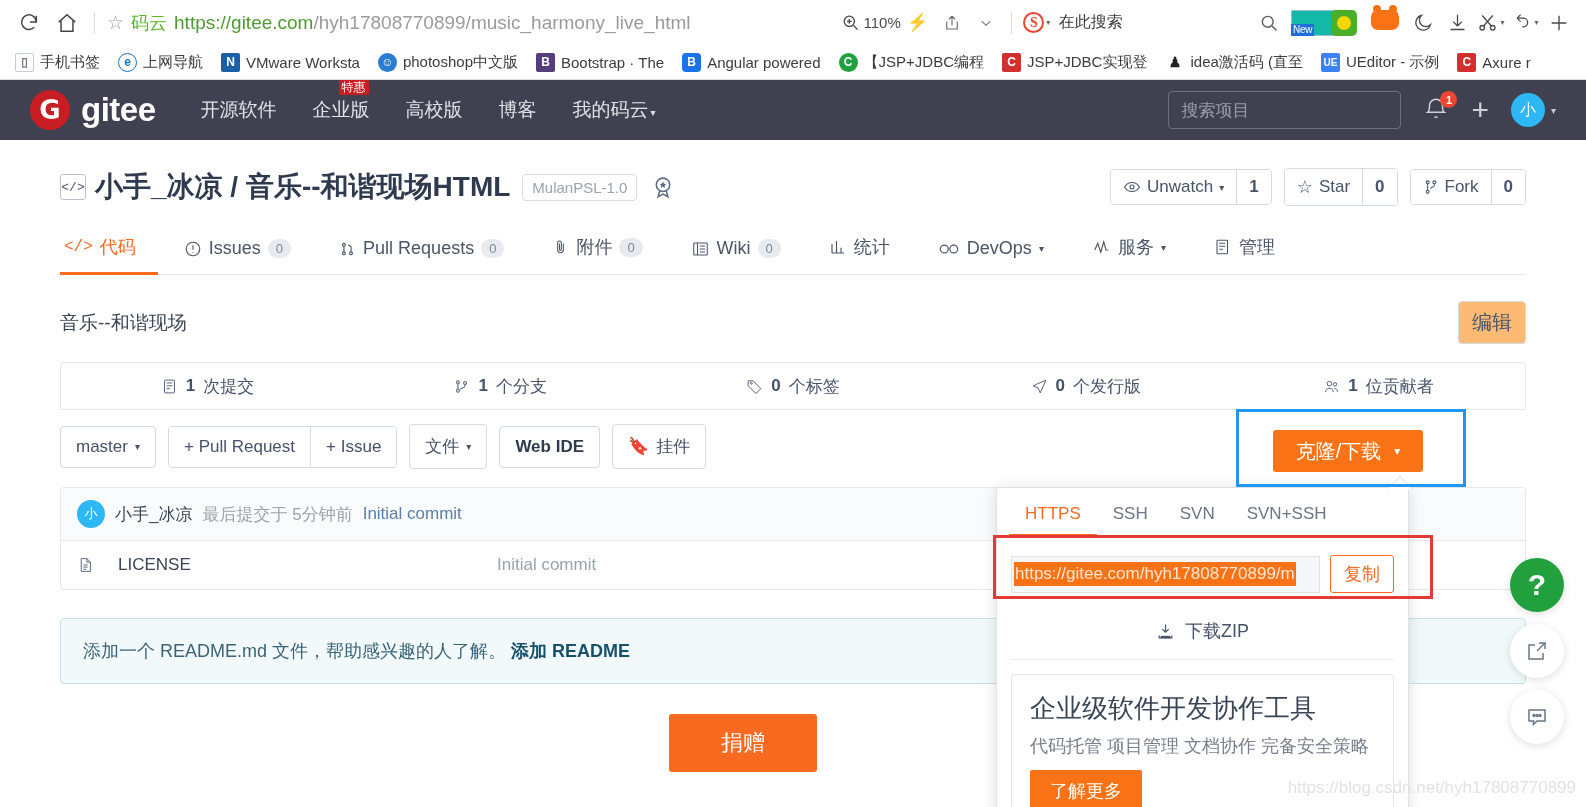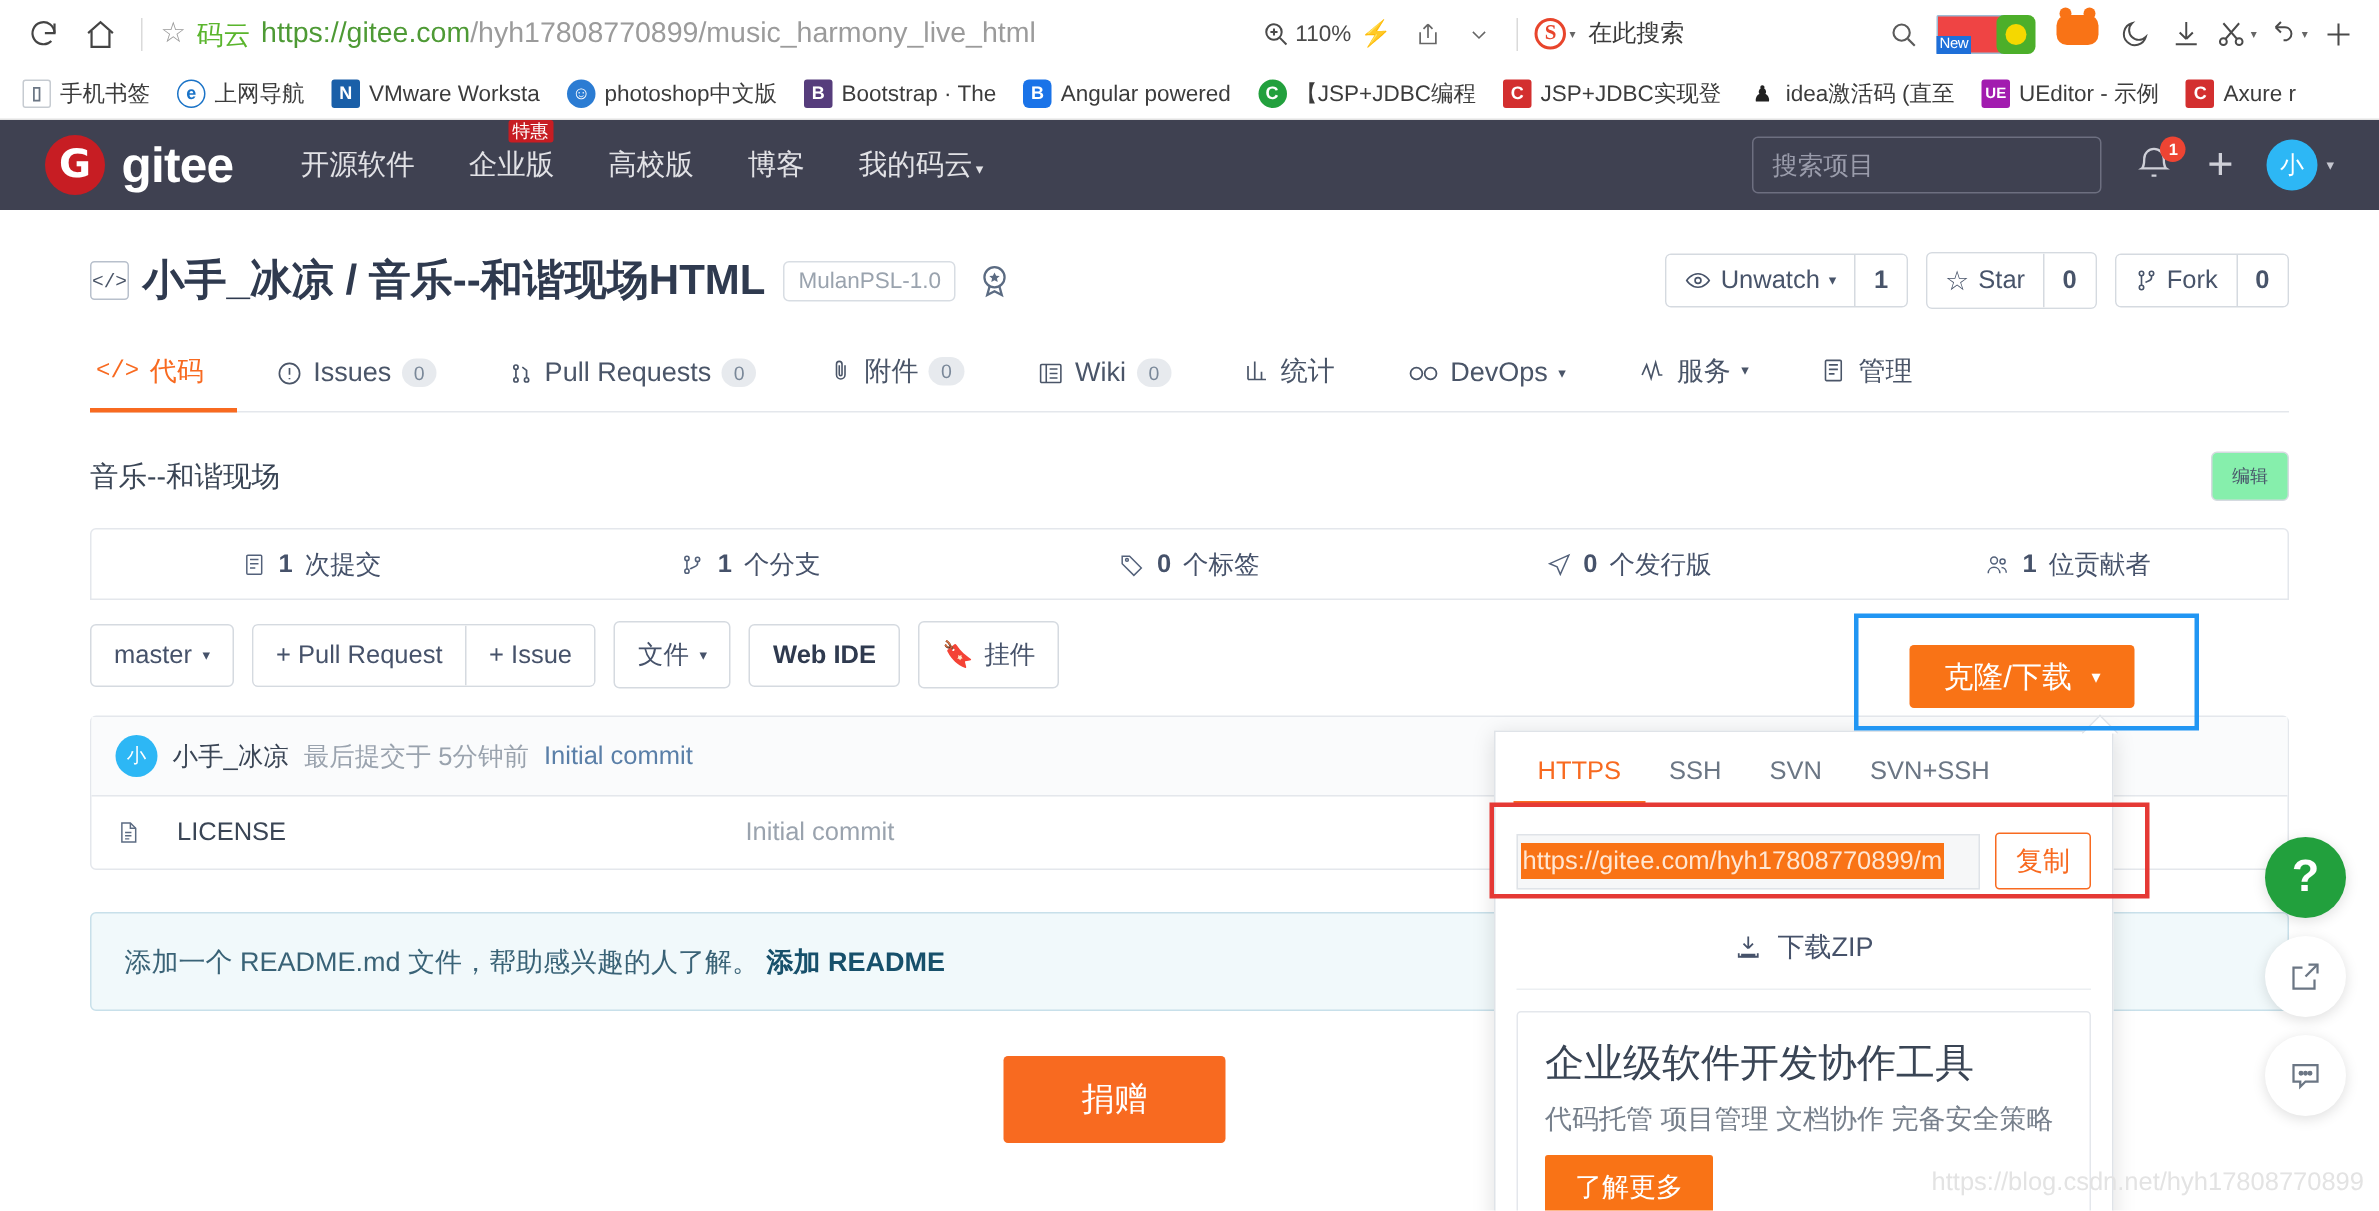--- a/index.html
+++ b/index.html
@@ -37,21 +37,21 @@
   .s-logo {
     width: 21px; height: 21px; border: 2px solid #e8452c; border-radius: 50%;
     color: #e8452c; font-size: 14px; font-weight: bold; display:flex;
     align-items:center; justify-content:center; font-family: "Liberation Serif", serif;
   }
   .caret-sm { font-size: 8px; color: #666; margin-left: 2px; }
   .search-here { font-size: 16px; color: #3b3b3b; white-space: nowrap; margin-left: 5px; }
   .spacer-flex { flex: 1 1 auto; }
   .ext-icon { width: 30px; height: 26px; position: relative; margin: 0 5px; }
   .ext-new {
-    width: 48px; height: 26px; background: #ef4444; border: 1px solid #9dbcd4;
+    width: 48px; height: 26px; background: #14b8a6; border: 1px solid #9dbcd4;
     position: relative; border-radius: 1px;
   }
   .ext-new .tag {
     position: absolute; bottom: -1px; left: -1px; background: #1e6fd9; color: #fff;
     font-size: 10px; padding: 0 2px; line-height: 12px; letter-spacing: -0.3px;
   }
   .ext-green {
     width: 26px; height: 26px; background: #4caf2a; border-radius: 5px;
     display: flex; align-items: center; justify-content: center;
   }
@@ -155,21 +155,21 @@
     padding: 1px 8px; line-height: 17px;
   }
   .rtab .cdown { font-size: 10px; }
 
   
   .repo-body { padding: 0 60px; }
   .repo-desc-row { display: flex; align-items: center; margin-top: 26px; }
   .repo-desc { font-size: 19px; color: #3a4555; }
   .edit-btn {
     margin-left: auto; border: 1px solid #d5dae0; border-radius: 4px;
-    padding: 7px 13px; font-size: 12px; color: #48546a; background: #86efac;
+    padding: 7px 13px; font-size: 20px; color: #48546a; background: #fdba74;
   }
   .stats-bar {
     margin-top: 18px; border: 1px solid #e4e7ec; border-radius: 4px 4px 0 0;
     height: 48px; display: flex; align-items: center;
   }
   .stat {
     flex: 1; display: flex; align-items: center; justify-content: center; gap: 8px;
     font-size: 17px; color: #46526a;
   }
   .stat b { font-weight: bold; }
@@ -427,21 +427,21 @@
     </div>
     <div class="bm">
       <span class="bm-ico" style="background:#d32f2f;">C</span>
       <span class="bm-label">JSP+JDBC实现登</span>
     </div>
     <div class="bm">
       <span class="bm-ico" style="background:#fff;color:#222;font-size:14px;">♟</span>
       <span class="bm-label">idea激活码 (直至</span>
     </div>
     <div class="bm">
-      <span class="bm-ico" style="background:#a21caf;font-size:10px;">UE</span>
+      <span class="bm-ico" style="background:#3b82f6;font-size:10px;">UE</span>
       <span class="bm-label">UEditor - 示例</span>
     </div>
     <div class="bm">
       <span class="bm-ico" style="background:#d32f2f;">C</span>
       <span class="bm-label">Axure r</span>
     </div>
   </div>
 
   <div class="gitee-header">
     <div class="logo-wrap">

